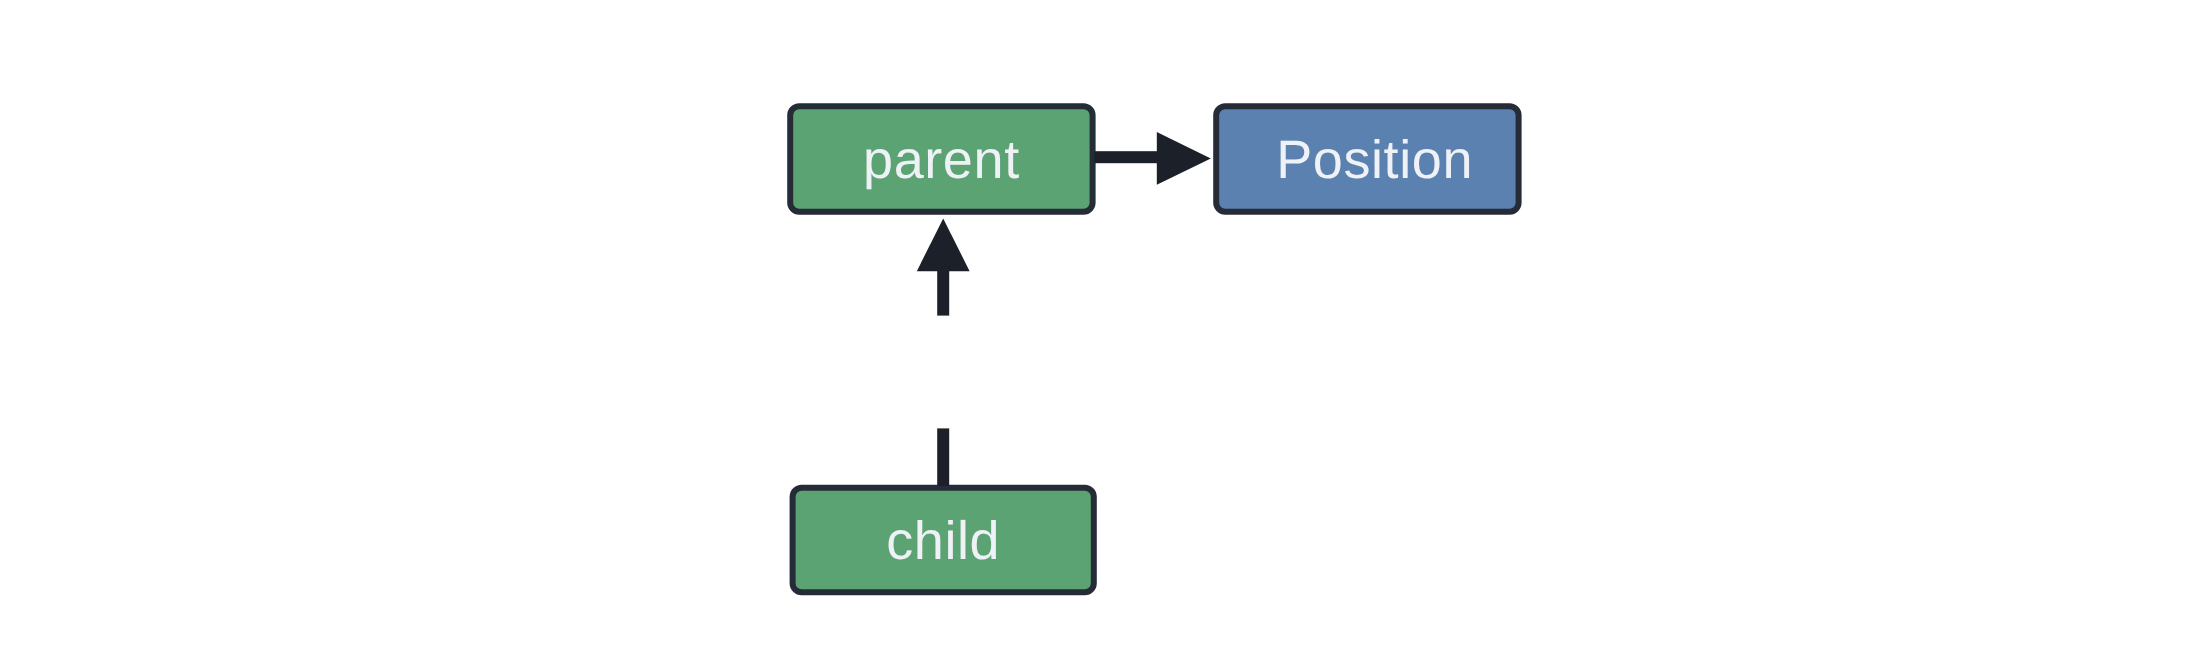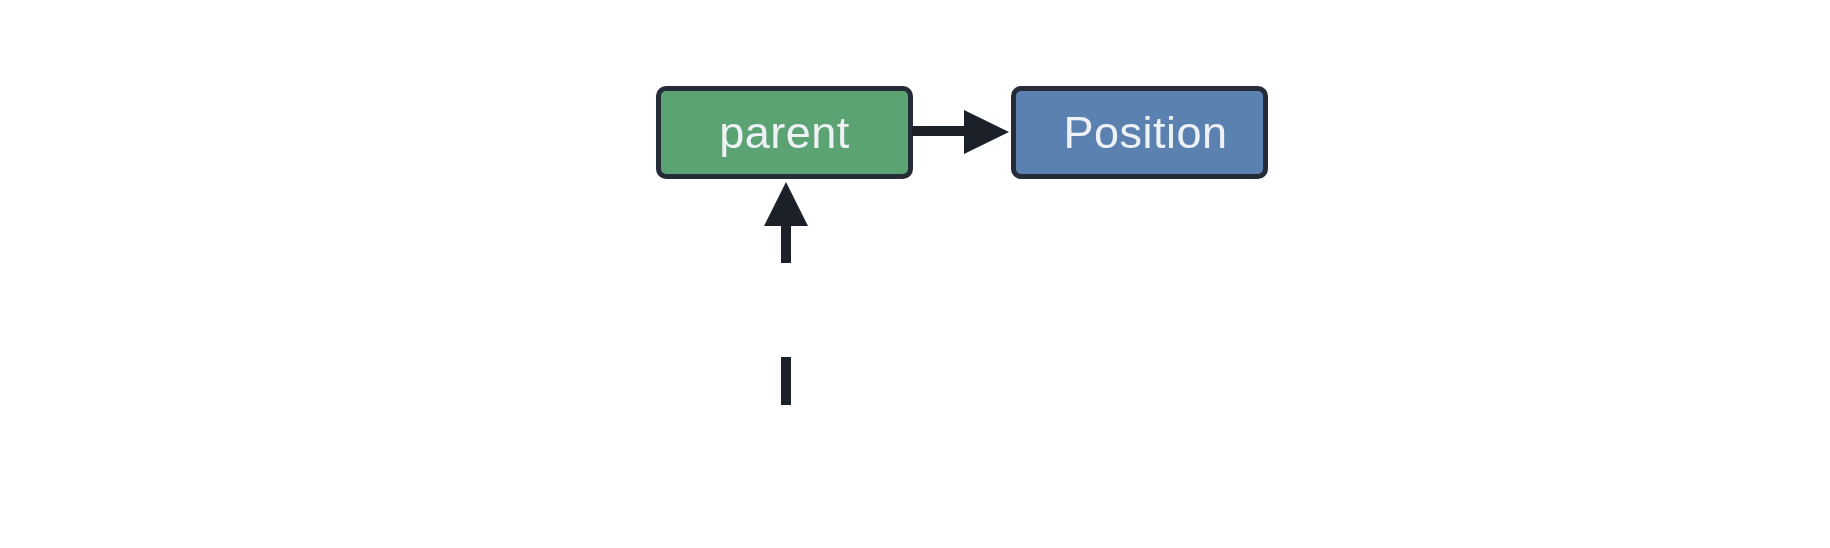--- a/index.html
+++ b/index.html
@@ -78,20 +78,23 @@
 
   <div class="node node--entity" id="node-parent">
     <span>parent</span>
   </div>
 
   <div class="node node--component" id="node-position">
     <span>Position</span>
   </div>
 
 
+  <div class="node node--entity" id="node-child">
+    <span>child</span>
+  </div>
 
   <div class="shaft" id="edge-parent-position-shaft"></div>
   <div class="arrowhead" id="arrowhead-right"></div>
 
   <div class="arrowhead" id="arrowhead-up"></div>
   <div class="shaft" id="edge-childof-parent-shaft"></div>
 
   <div class="shaft" id="edge-child-childof-line"></div>
 
 </div>

